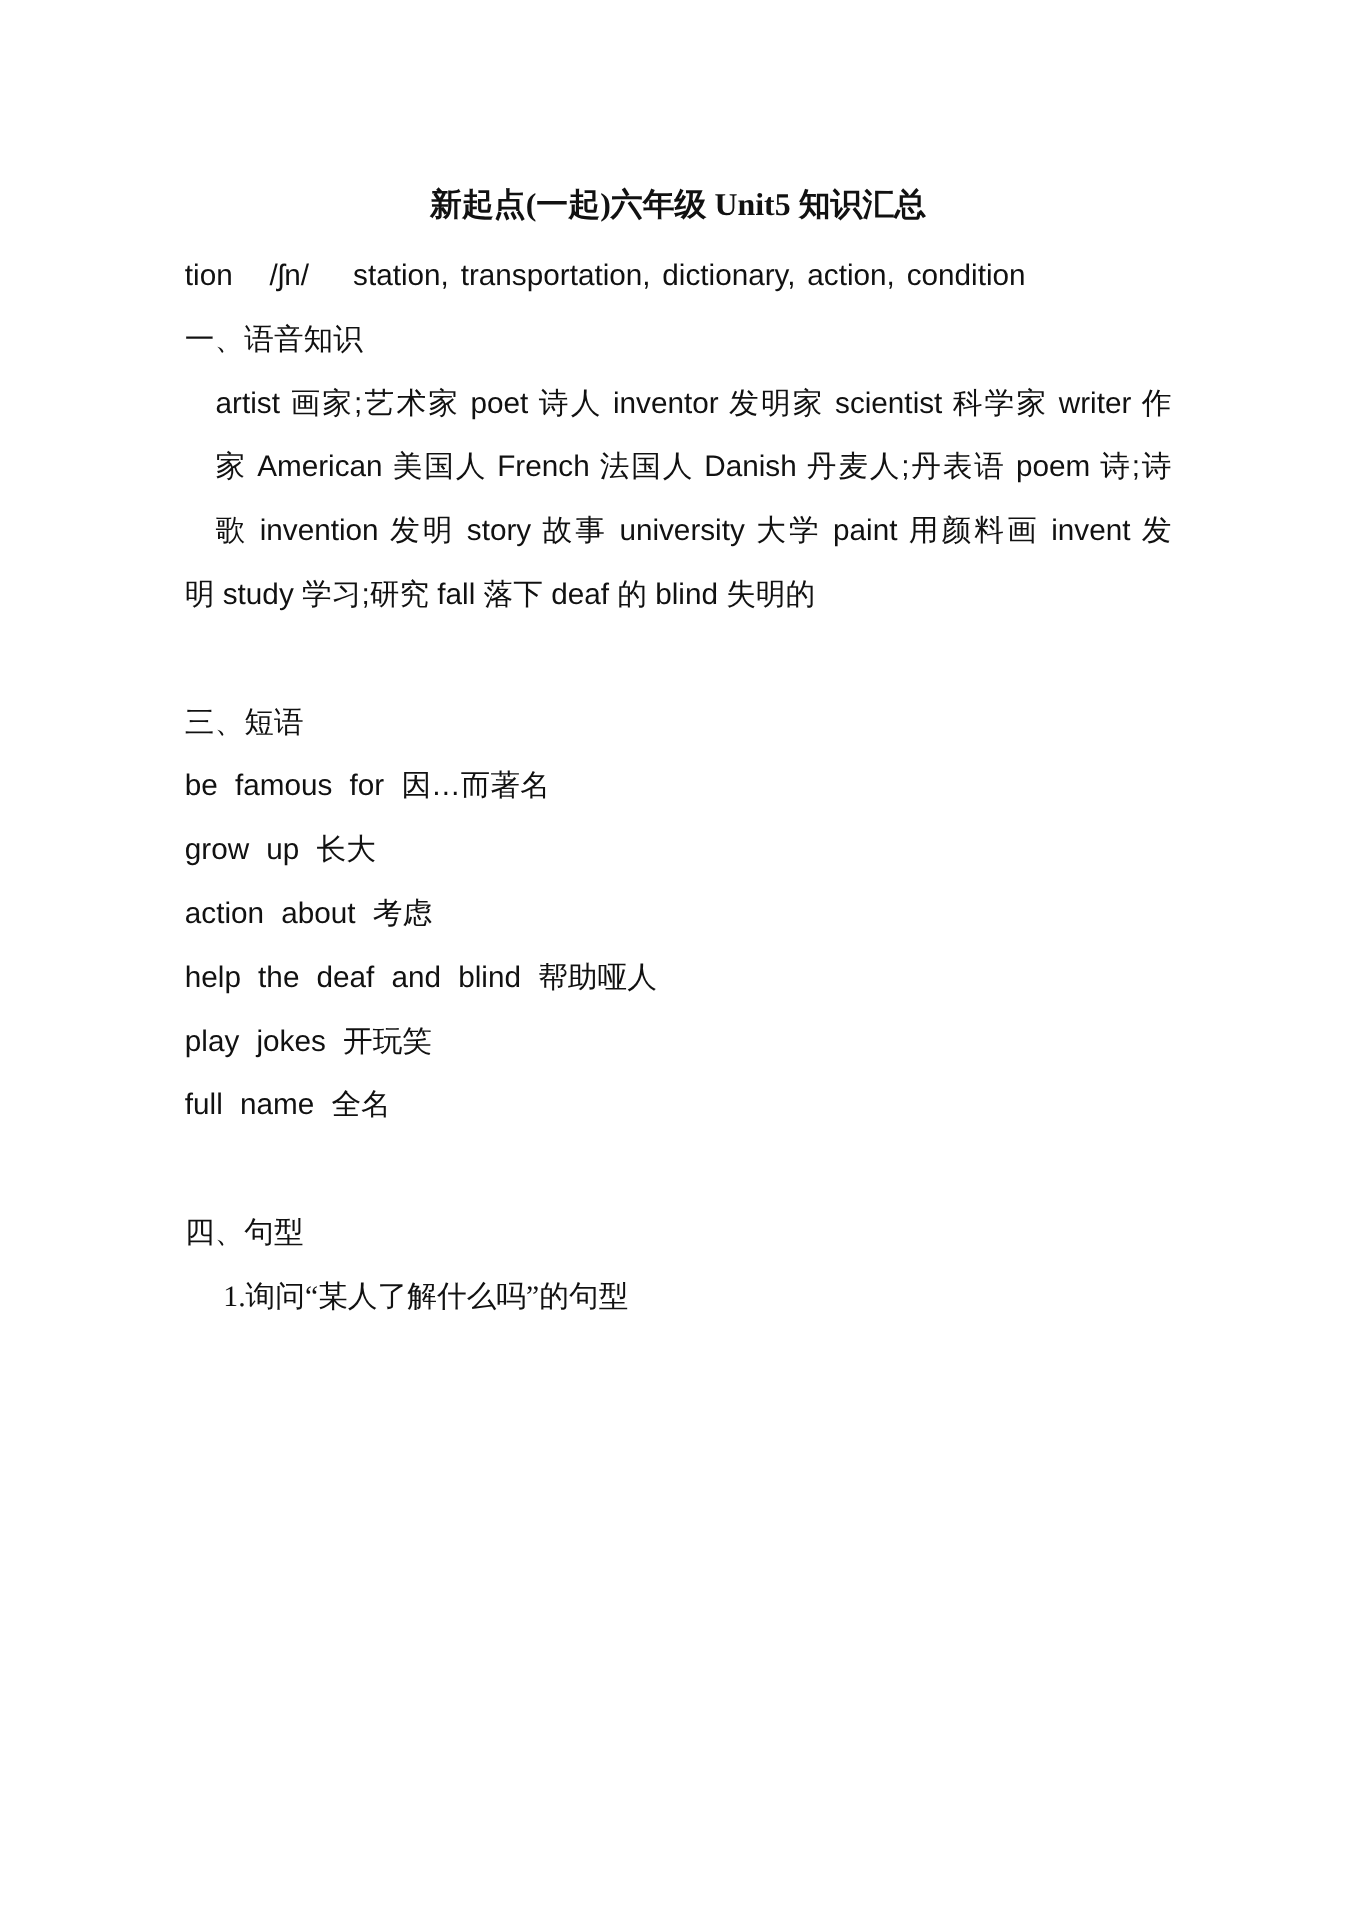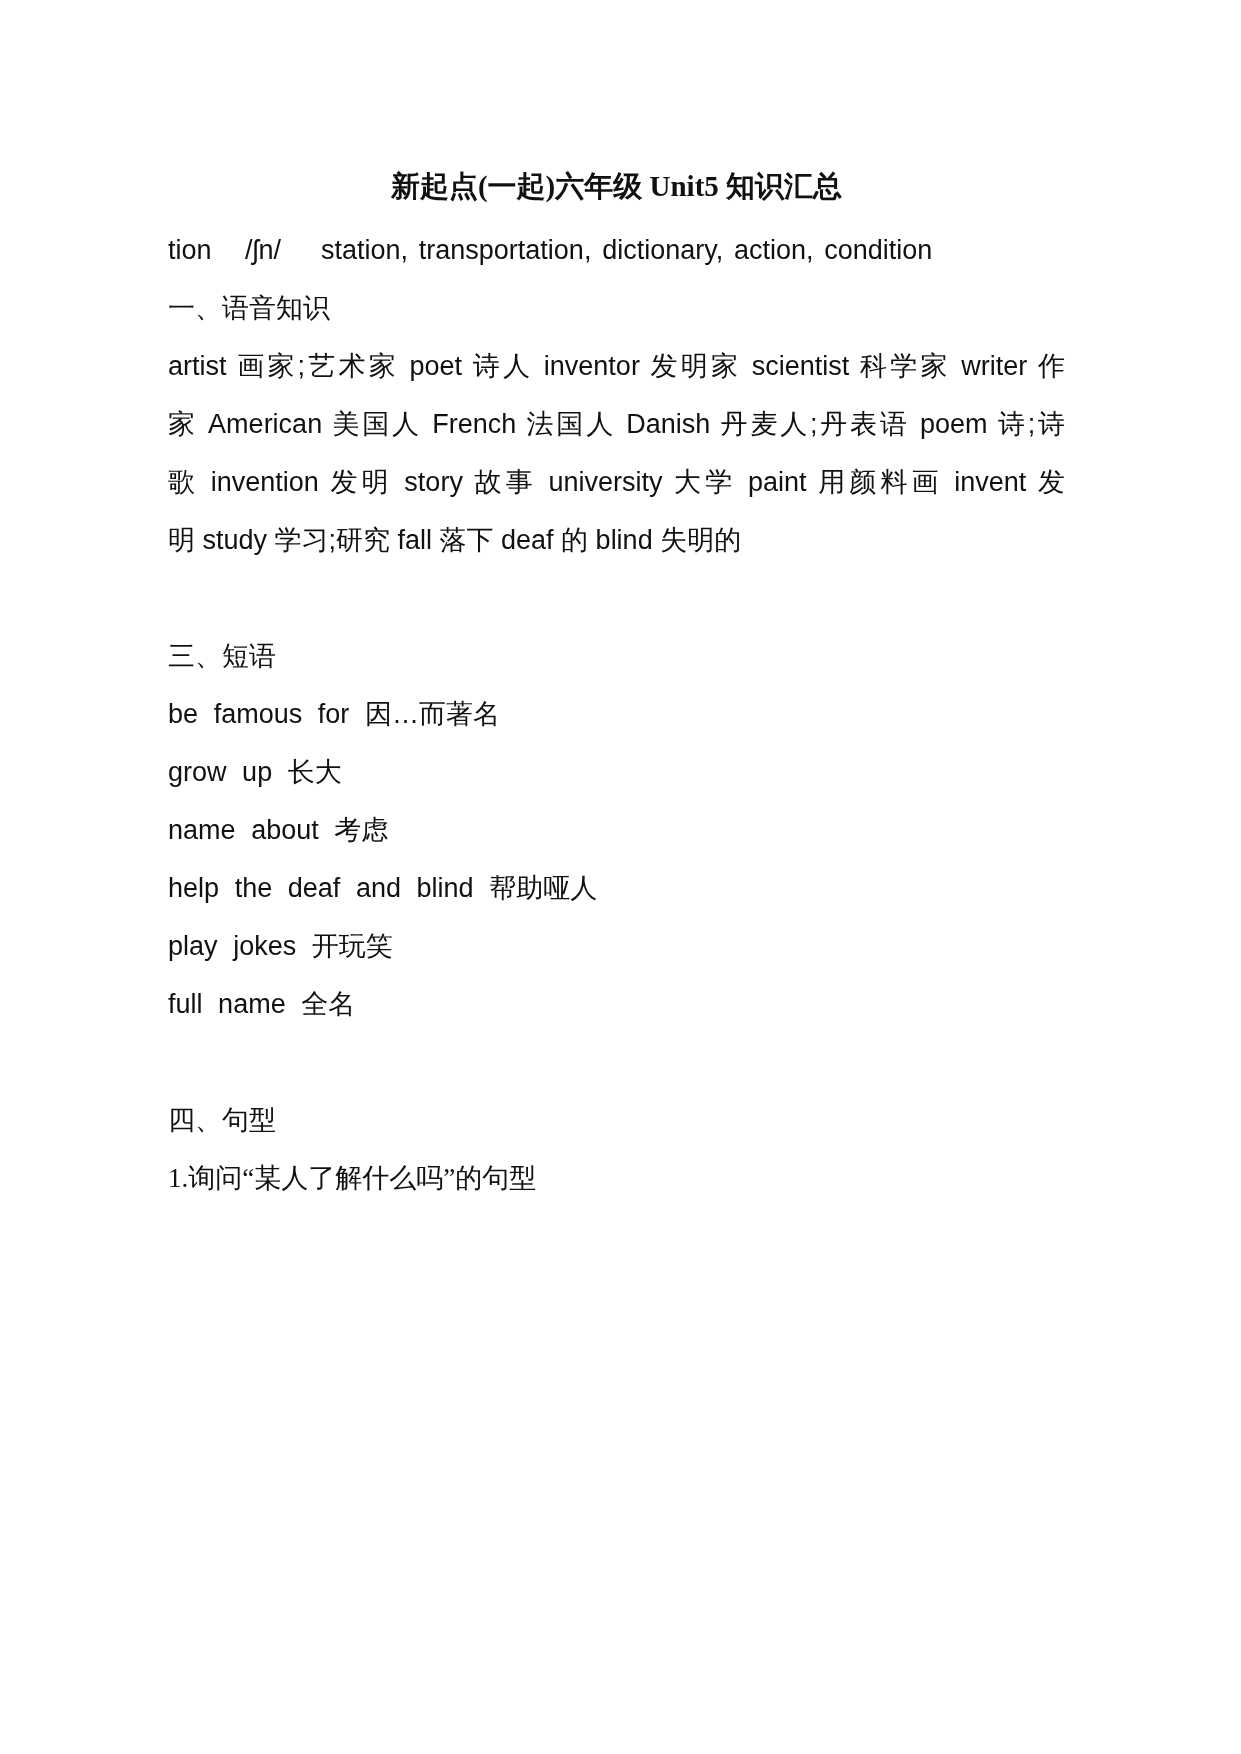--- a/index.html
+++ b/index.html
@@ -37,23 +37,24 @@
   }
   .phonics-row { display:flex; white-space:nowrap; }
   .col-suffix { width:77px; flex:0 0 auto; }
   .col-ipa { width:76px; flex:0 0 auto; }
   .col-examples { flex:1 1 auto; word-spacing:0.12em; }
   .justified {
     white-space:normal;
     text-align:justify;
     text-align-last:justify;
     overflow:hidden;
+    margin-left:28px;
   }
   .phrase { word-spacing:0.30em; }
-  .pattern { font-family:"Liberation Serif", serif; }
+  .pattern { font-family:"Liberation Serif", serif;margin-left:35px; }
 </style>
 </head>
 <body>
 
 <div class="page">
   <div class="doc">
 
     <div class="title">新起点(一起)六年级 Unit5 知识汇总</div>
 
     <div class="body">
@@ -72,21 +73,21 @@
       <div class="line justified">家 American 美国人 French 法国人 Danish 丹麦人;丹表语 poem 诗;诗</div>
       <div class="line justified">歌 invention 发明 story 故事 university 大学 paint 用颜料画 invent 发</div>
       <div class="line">明 study 学习;研究 fall 落下 deaf 的 blind 失明的</div>
 
       <div class="line blank"></div>
 
       <div class="line heading">三、短语</div>
 
       <div class="line phrase">be famous for 因…而著名</div>
       <div class="line phrase">grow up 长大</div>
-      <div class="line phrase">name about 考虑</div>
+      <div class="line phrase">action about 考虑</div>
       <div class="line phrase">help the deaf and blind 帮助哑人</div>
       <div class="line phrase">play jokes 开玩笑</div>
       <div class="line phrase">full name 全名</div>
 
       <div class="line blank"></div>
 
       <div class="line heading">四、句型</div>
 
       <div class="line pattern">1.询问“某人了解什么吗”的句型</div>
 

